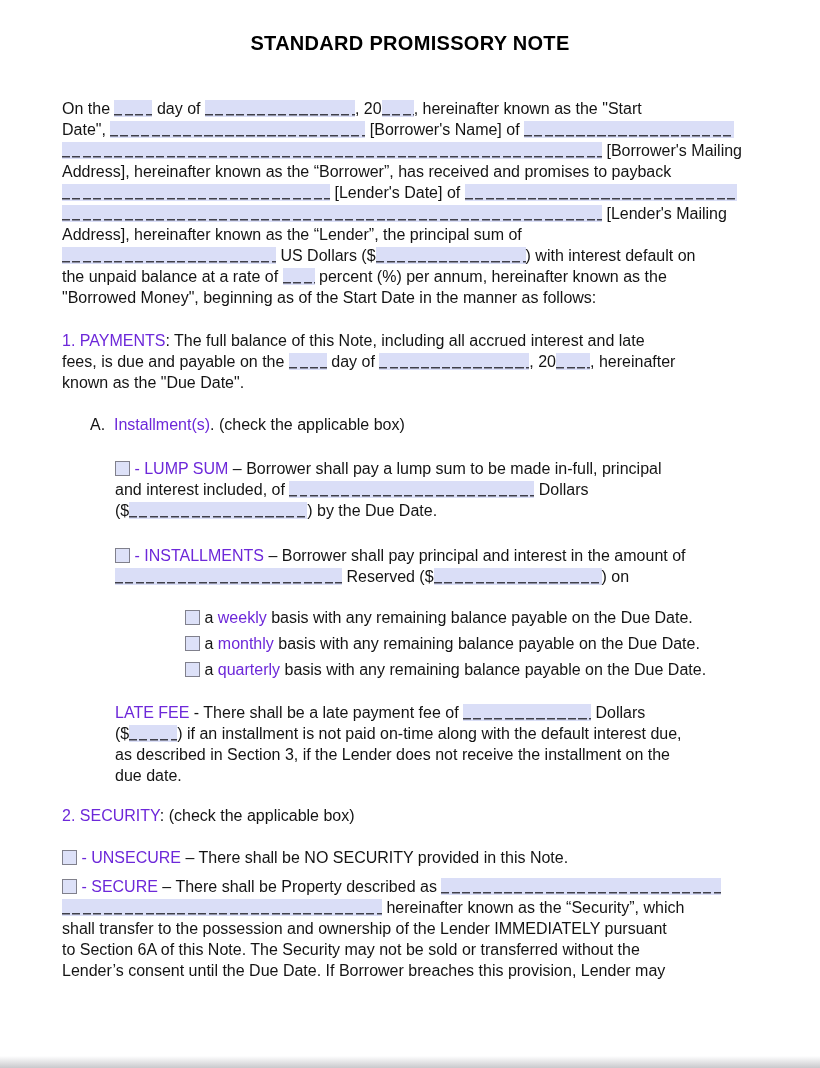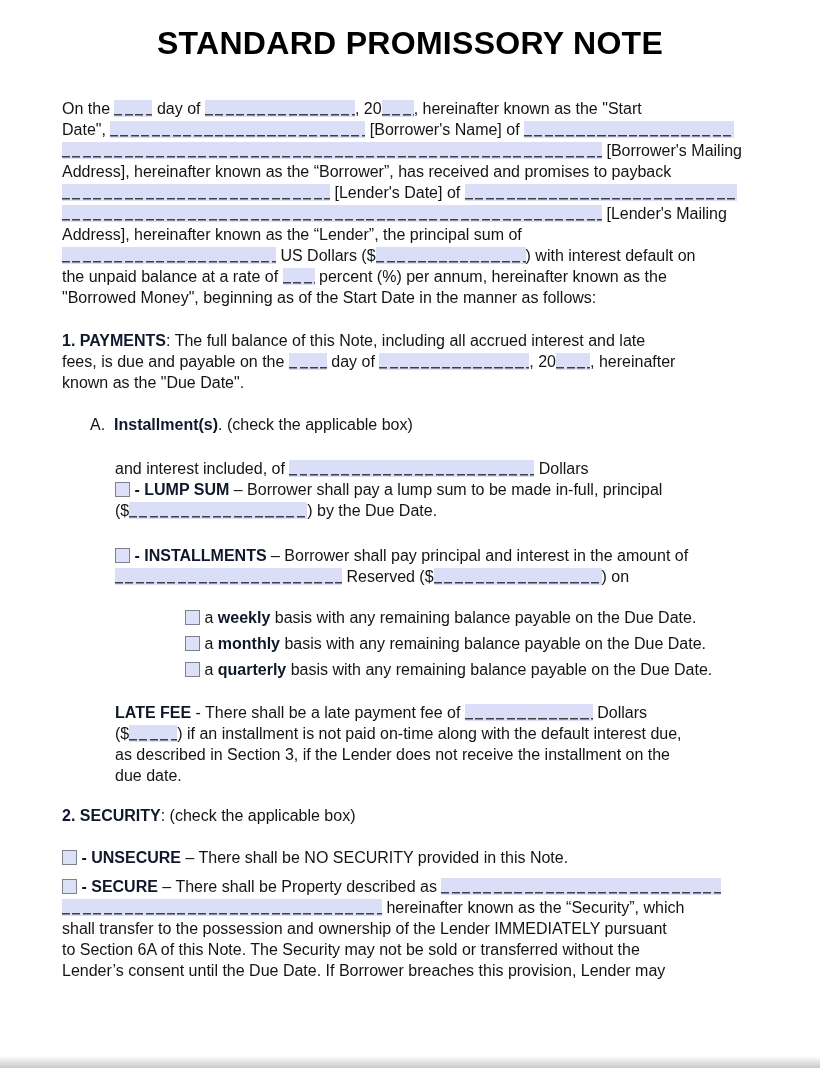--- a/index.html
+++ b/index.html
@@ -15,33 +15,33 @@
     overflow: hidden;
     font-family: "Liberation Sans", "DejaVu Sans", sans-serif;
     font-size: 16px;
     color: #141414;
   }
   .page {
     padding: 27px 62px 0 62px;
   }
   .title {
     margin: 0;
-    font-size: 32px;
+    font-size: 20px;
     font-weight: 700;
     line-height: 33px;
     text-align: center;
     color: #000;
     letter-spacing: 0.3px;
   }
   .para { margin: 0; }
   .line {
     line-height: 21px;
     white-space: pre;
   }
-  .bold { font-weight: 700; color: #0f172a; }
+  .bold { font-weight: 400; color: #6d28d9; }
   .blank {
     display: inline-block;
     height: 17px;
     vertical-align: -3px;
     background-color: var(--blank-fill, #dadef7);
     background-image: repeating-linear-gradient(90deg, var(--underscore, #3f3f49) 0 8px, rgba(0,0,0,0) 8px 10.5px);
     background-size: 100% 1.5px;
     background-repeat: no-repeat;
     background-position: 0 calc(100% - 2px);
   }
@@ -102,22 +102,22 @@
       <div class="line"><span class="bold">1. PAYMENTS</span><span>: The full balance of this Note, including all accrued interest and late</span></div>
       <div class="line"><span>fees, is due and payable on the </span><span class="blank" style="width: 38px;"></span><span> day of </span><span class="blank" style="width: 150px;"></span><span>, 20</span><span class="blank" style="width: 34px;"></span><span>, hereinafter</span></div>
       <div class="line"><span>known as the "Due Date".</span></div>
     </div>
 
   <div class="para m-aheading">
       <div class="line"><span>A.  </span><span class="bold">Installment(s)</span><span>. (check the applicable box)</span></div>
     </div>
 
   <div class="para m-lump">
+      <div class="line"><span class="checkbox"></span><span class="bold"> - LUMP SUM</span><span> – Borrower shall pay a lump sum to be made in-full, principal</span></div>
       <div class="line"><span>and interest included, of </span><span class="blank" style="width: 245px;"></span><span> Dollars</span></div>
-      <div class="line"><span class="checkbox"></span><span class="bold"> - LUMP SUM</span><span> – Borrower shall pay a lump sum to be made in-full, principal</span></div>
       <div class="line"><span>($</span><span class="blank" style="width: 178px;"></span><span>) by the Due Date.</span></div>
     </div>
 
   <div class="para m-installments">
       <div class="line"><span class="checkbox"></span><span class="bold"> - INSTALLMENTS</span><span> – Borrower shall pay principal and interest in the amount of</span></div>
       <div class="line"><span class="blank" style="width: 227px;"></span><span> Reserved ($</span><span class="blank" style="width: 168px;"></span><span>) on</span></div>
     </div>
 
   <div class="para m-freq">
       <div class="line"><span class="checkbox"></span><span> a </span><span class="bold">weekly</span><span> basis with any remaining balance payable on the Due Date.</span></div>

